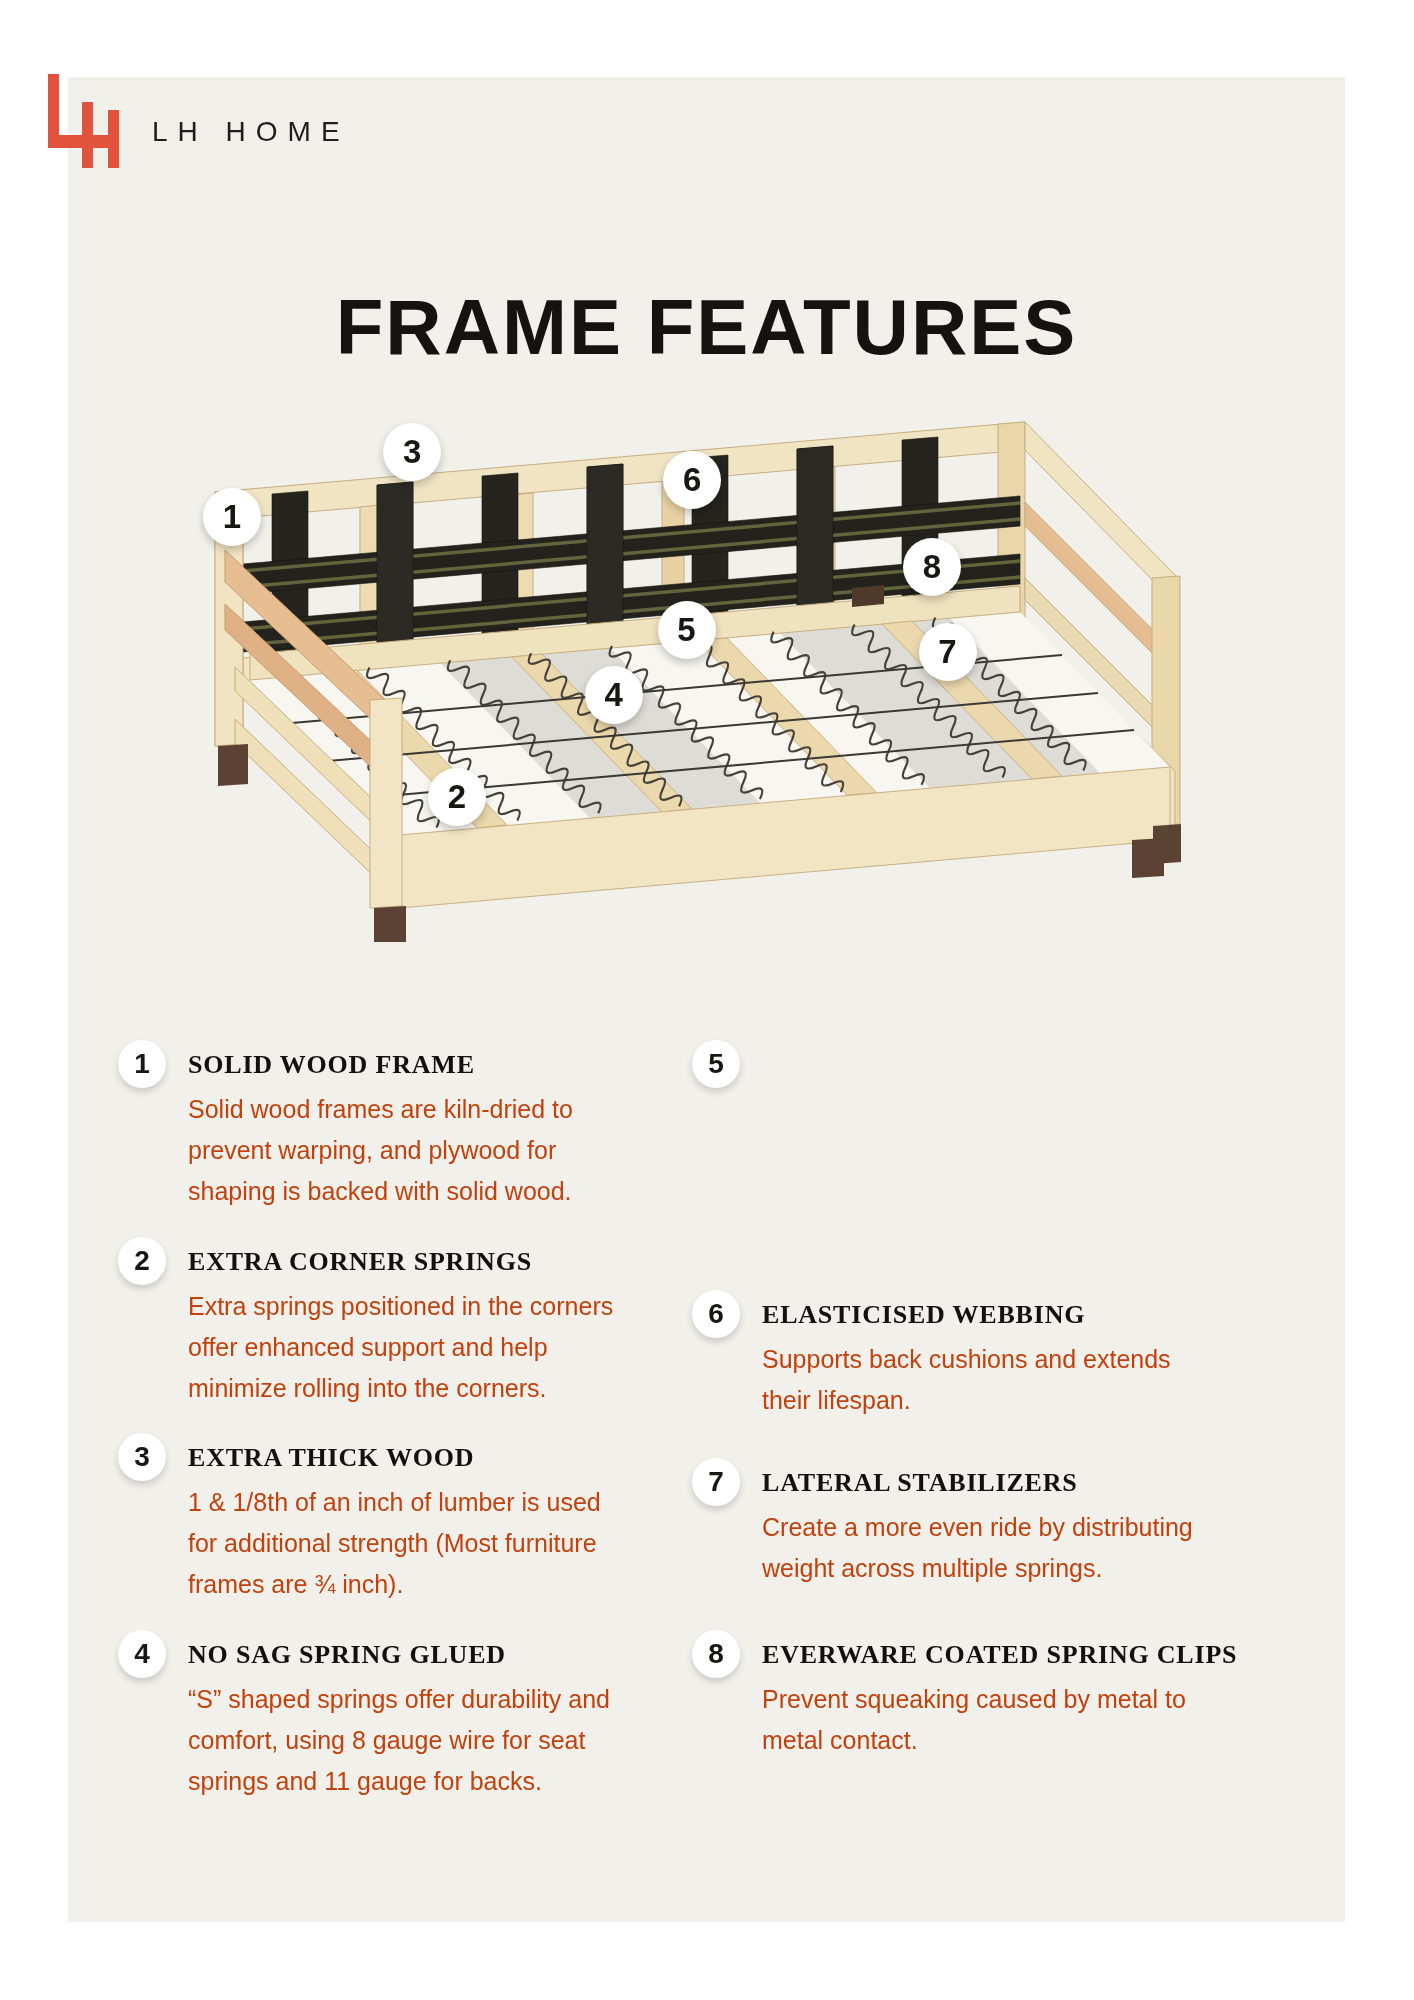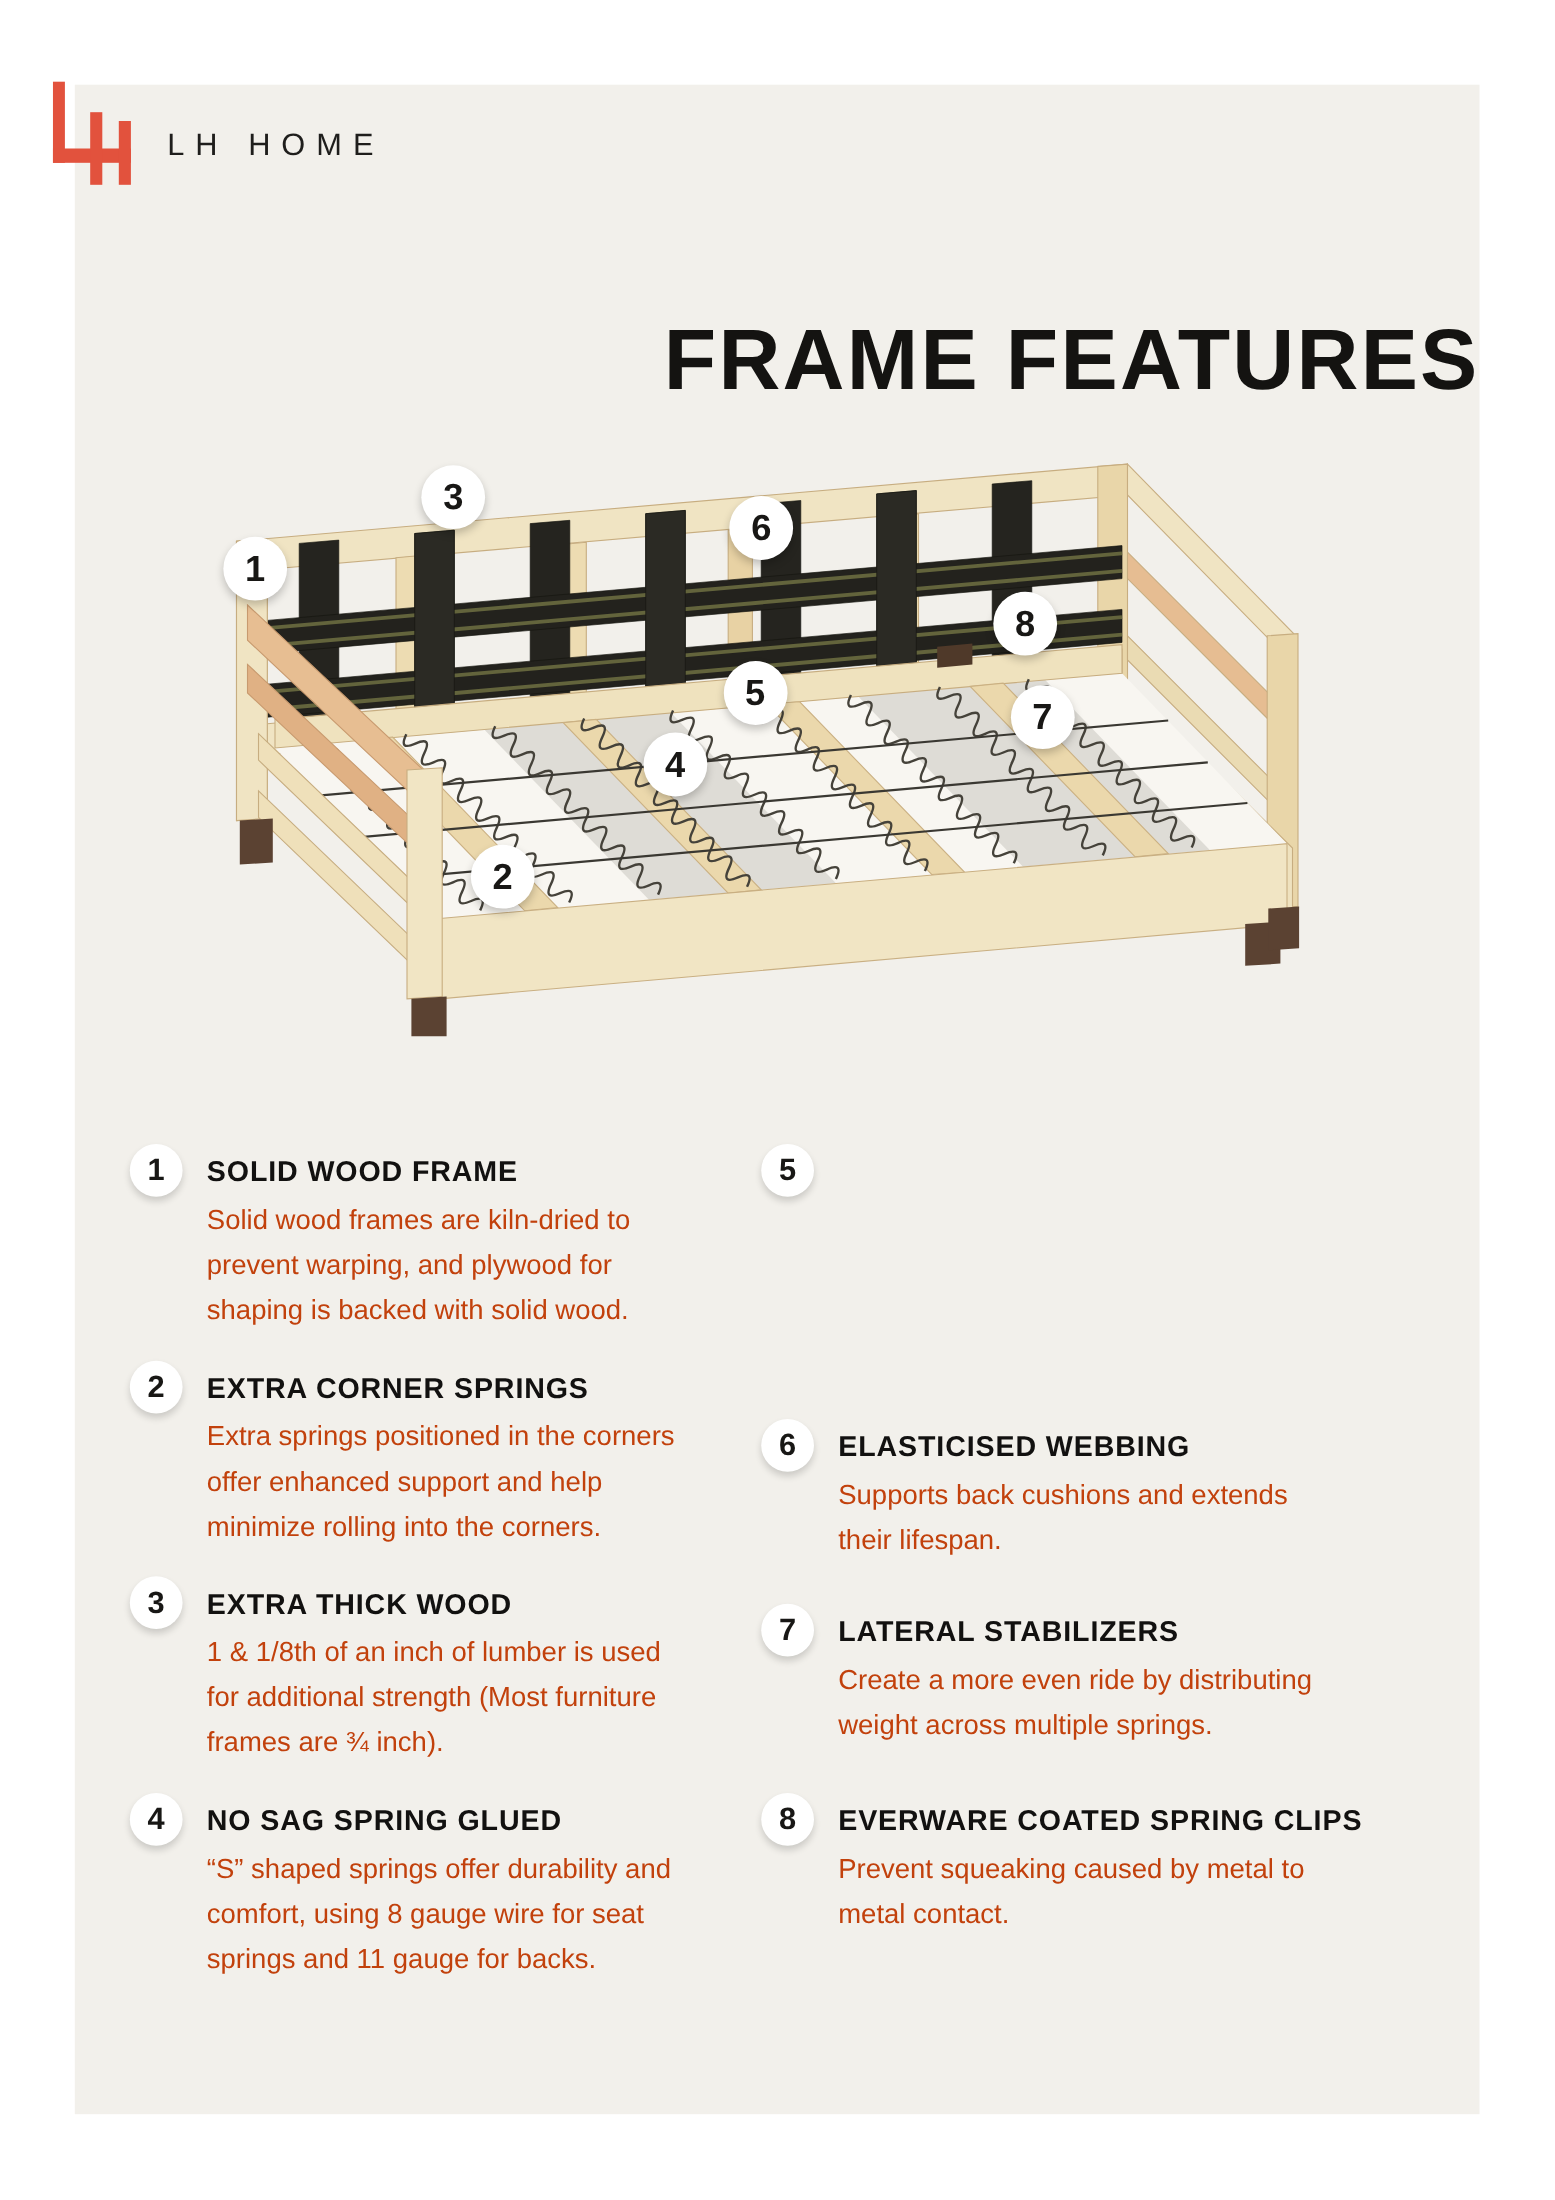--- a/index.html
+++ b/index.html
@@ -13,21 +13,21 @@
     position:absolute;left:68px;top:77px;width:1277px;height:1845px;
     background:#f2f0eb;
   }
   
   .logo-mark{position:absolute;left:48px;top:74px;width:74px;height:98px;}
   .logo-text{
     position:absolute;left:152px;top:100px;font-size:28px;font-weight:500;
     letter-spacing:10px;color:#1f1e1c;margin-top:16px;
   }
   .page-title{
-    position:absolute;left:68px;top:230px;width:1277px;text-align:right;
+    position:absolute;left:68px;top:230px;width:1277px;text-align:center;
     font-size:78px;font-weight:bold;letter-spacing:2px;color:#141311;
   }
   
   .diagram{position:absolute;left:140px;top:382px;width:1120px;height:560px;}
   .diagram svg{position:absolute;left:0;top:0;width:100%;height:100%;}
   .callout{
     position:absolute;width:58px;height:58px;border-radius:50%;
     background:#ffffff;box-shadow:0 4px 8px rgba(0,0,0,.22);
     display:flex;align-items:center;justify-content:center;
     transform:translate(-50%,-50%);
@@ -36,21 +36,21 @@
   
   .feature{position:absolute;}
   .feature .num-badge{
     position:absolute;left:-70px;top:-8px;width:48px;height:48px;border-radius:50%;
     background:#ffffff;box-shadow:0 4px 7px rgba(0,0,0,.16);
     display:flex;align-items:center;justify-content:center;
     font-size:28px;font-weight:bold;color:#181715;
   }
   .feature h3{
     margin:0;font-size:26px;font-weight:bold;letter-spacing:.8px;
-    color:#121110;line-height:34px;
+    color:#121110;line-height:34px;font-family:Liberation Serif, serif;
   }
   .feature p{
     margin:7px 0 0 0;font-size:25px;line-height:41px;color:#c2410c;
     white-space:pre-line;
   }
 </style>
 </head>
 <body>
 
 <div class="panel"></div>

